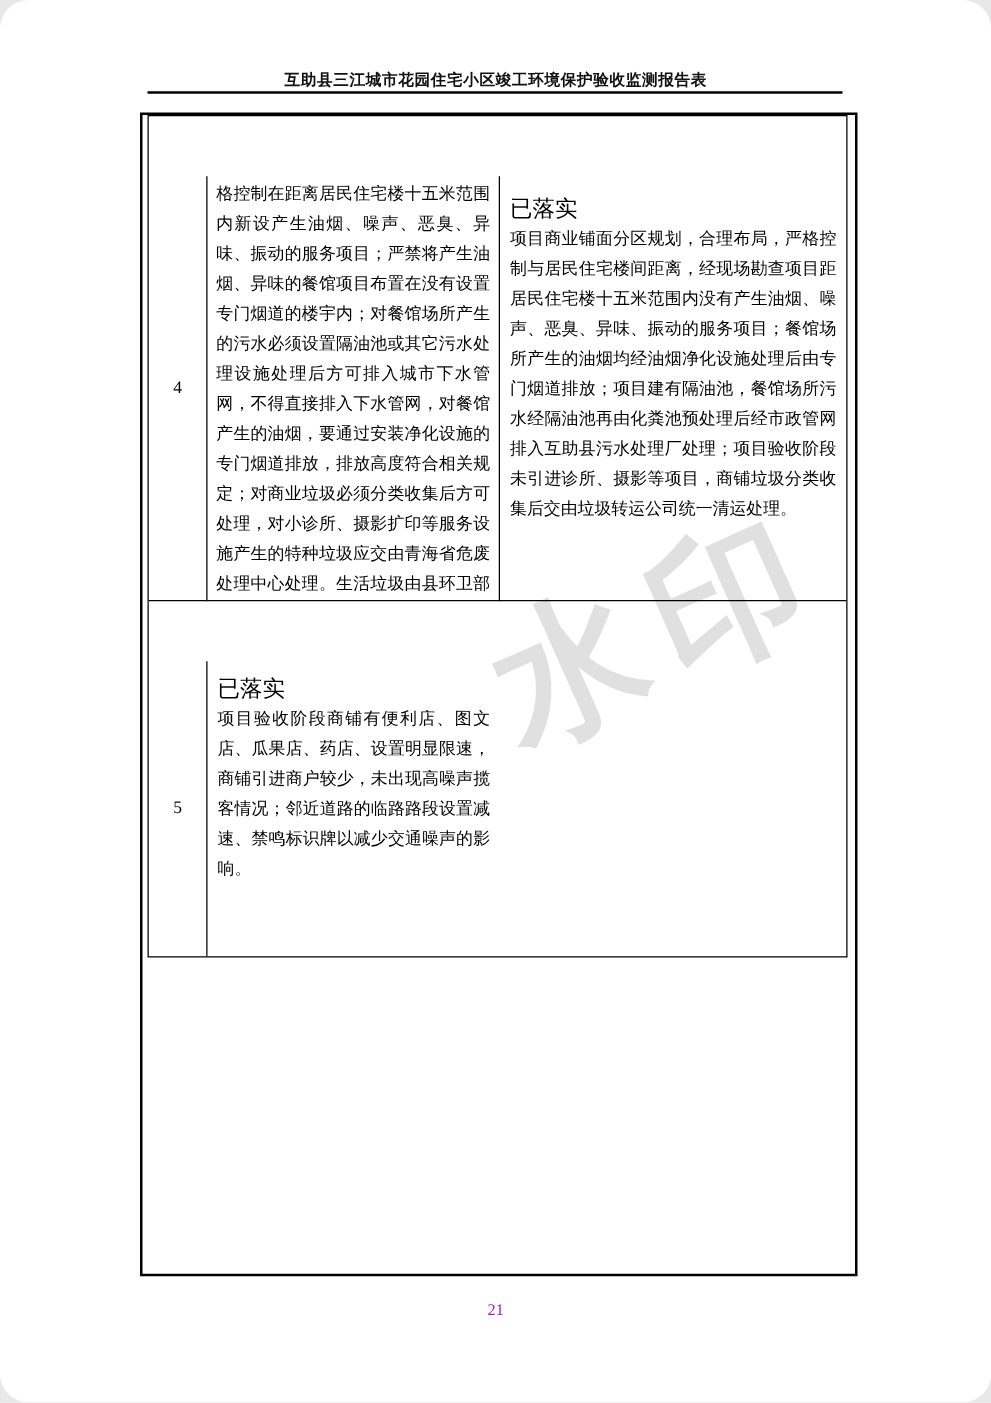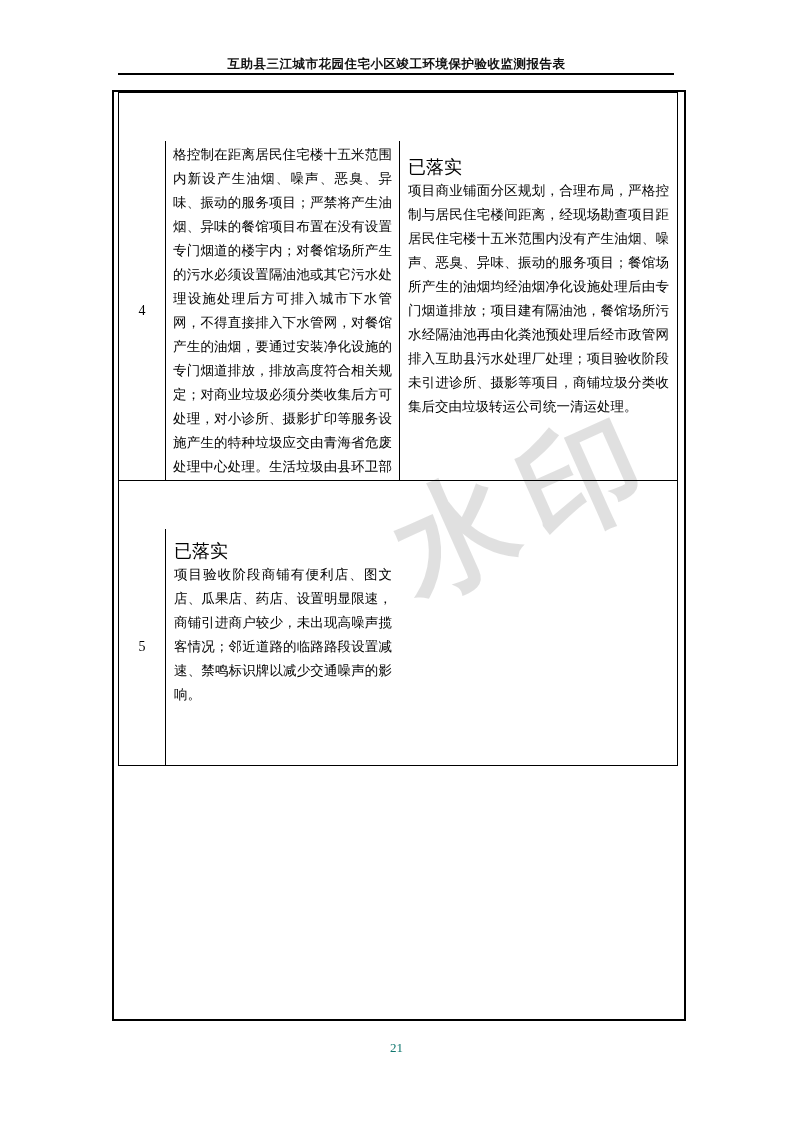--- a/index.html
+++ b/index.html
@@ -9,20 +9,21 @@
   }
   .page {
     position: relative;
     width: 793px;
     height: 1122px;
     margin: 0 auto;
     background: #ffffff;
     overflow: hidden;
     font-family: "Liberation Serif", "DejaVu Serif", serif;
     color: #000;
+    border-radius: 23px;
   }
   .doc-title {
     position: absolute;
     top: 56px;
     left: 0;
     width: 100%;
     text-align: center;
     font-size: 12.5px;
     font-weight: bold;
     letter-spacing: 0.5px;
@@ -95,21 +96,21 @@
     line-height: 24px;
     text-align: left;
   }
   .page-number {
     position: absolute;
     top: 1040px;
     left: 0;
     width: 100%;
     text-align: center;
     font-size: 13px;
-    color: #0f766e;
+    color: #a21caf;
   }
 </style>
 </head>
 <body>
 
 <div class="page">
 
   <div class="doc-title">互助县三江城市花园住宅小区竣工环境保护验收监测报告表</div>
 
   <div class="title-rule"></div>

